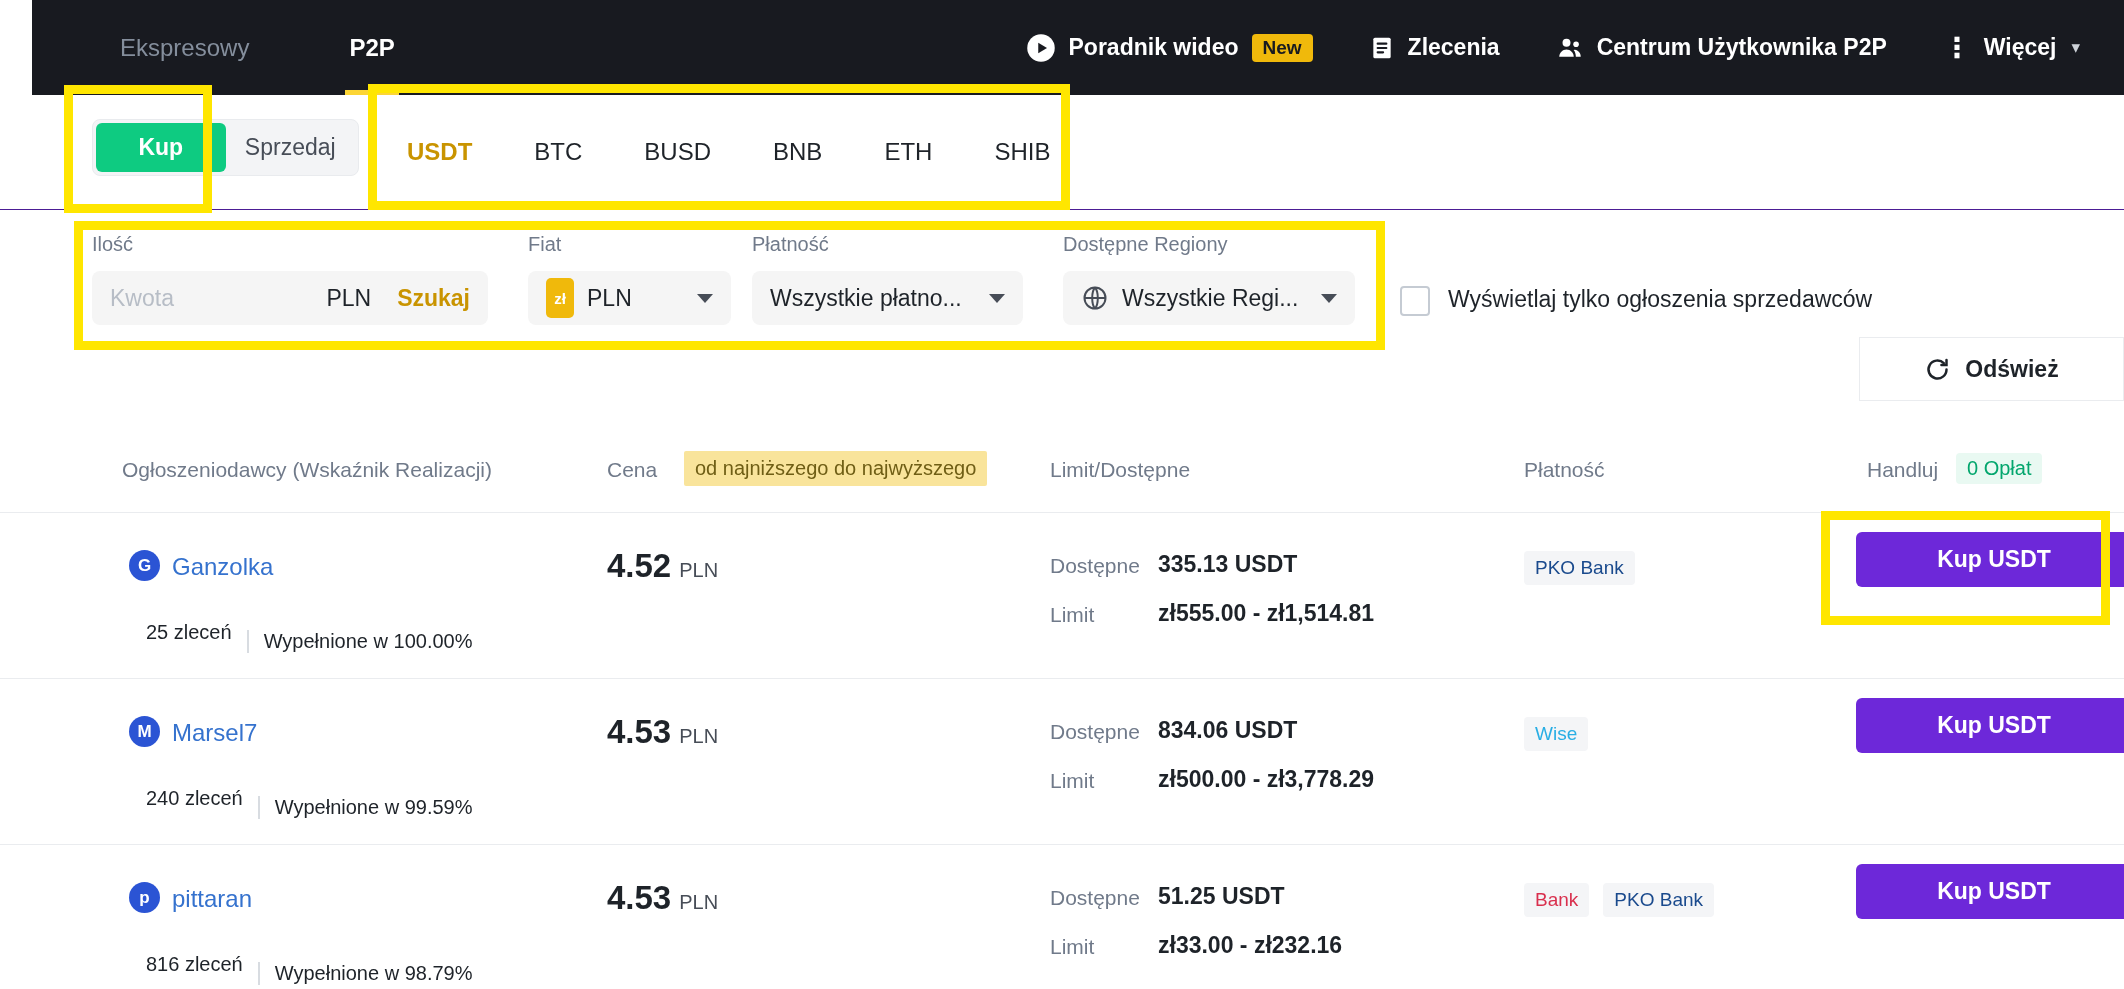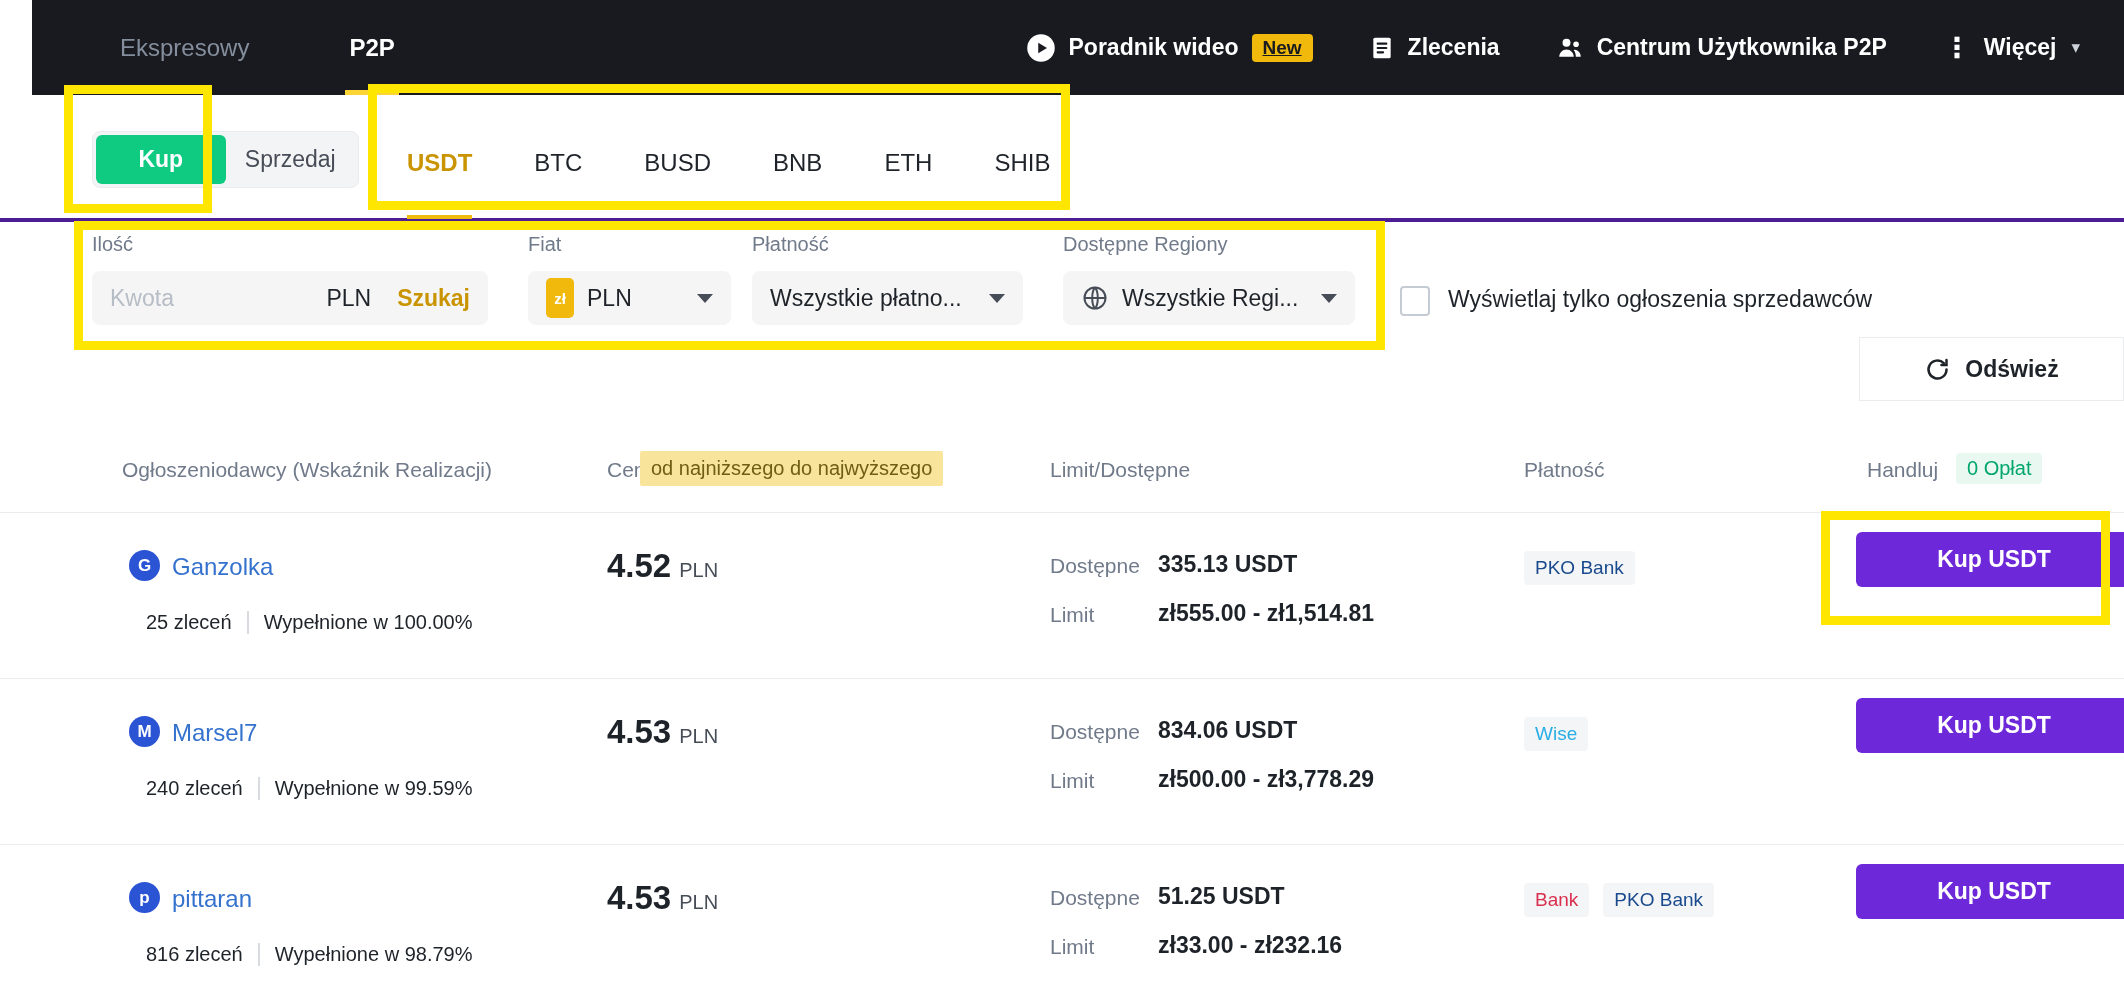--- a/index.html
+++ b/index.html
@@ -9,27 +9,27 @@
   
   .navbar { position:absolute; top:0; left:0; right:0; height:95px; background:#181A20;
             display:flex; align-items:stretch; padding:0 44px 0 88px;margin-left:32px; }
   .nav-left { display:flex; gap:100px; }
   .nav-tab { display:flex; align-items:center; font-size:24px; color:#848E9C; font-weight:500;
              position:relative; cursor:pointer; }
   .nav-tab.active { color:#fff; font-weight:600; }
   .p2p-underline { position:absolute; bottom:0; left:-4px; right:-4px; height:5px; background:#FCD535; }
   .nav-right { margin-left:auto; display:flex; align-items:center; gap:56px; }
   .nav-item { display:flex; align-items:center; gap:13px; font-size:23px; font-weight:600; color:#fff; cursor:pointer; }
-  .new-badge { font-size:19px; background:#F0B90B; color:#181A20; padding:3px 11px; border-radius:4px; font-weight:600;text-decoration:underline; }
+  .new-badge { font-size:19px; background:#F0B90B; color:#181A20; padding:3px 11px; border-radius:4px; font-weight:600; }
   .more-dots { font-size:28px; color:#fff; line-height:1; }
   .nav-caret { font-size:17px; color:#CDD2D8; margin-left:2px; }
 
   
   .tabs-row { position:absolute; top:95px; left:0; right:0; height:115px; background:#fff;
-              border-bottom:4px solid #4c1d95;margin-top:12px; }
+              border-bottom:1px solid #4c1d95; }
   .trade-toggle { position:absolute; left:92px; top:24px; width:267px; height:57px;
                   background:#F3F4F6; border:1px solid #E9EBEE; border-radius:8px; display:flex; padding:3px; }
   .toggle-buy { flex:1; background:#0ECB81; border-radius:6px; color:#fff; font-weight:700; font-size:23px;
                 display:flex; align-items:center; justify-content:center; cursor:pointer; }
   .toggle-sell { flex:1; color:#474D57; font-weight:500; font-size:23px;
                  display:flex; align-items:center; justify-content:center; cursor:pointer; }
   .crypto-tabs { position:absolute; left:407px; top:0; bottom:0; display:flex; gap:62px; }
   .crypto-tab { display:flex; align-items:center; font-size:24px; font-weight:500; color:#1E2329;
                 position:relative; height:100%; cursor:pointer; }
   .crypto-tab.active { color:#C99400; font-weight:600; }
@@ -59,36 +59,36 @@
   .checkbox { width:30px; height:30px; border:2px solid #C5CBD3; border-radius:4px; background:#fff; cursor:pointer; }
   .sellers-label { font-size:23px; color:#1E2329; }
 
   .refresh-box { position:absolute; left:1859px; top:337px; width:265px; height:64px; background:#fff;
                  border:1px solid #EAECEF; display:flex; align-items:center; justify-content:center;
                  gap:14px; font-size:23px; font-weight:700; color:#1E2329; cursor:pointer; }
 
   
   .thead { position:absolute; top:458px; left:0; right:0; height:40px; }
   .th { position:absolute; top:0; font-size:21px; color:#707A8A; }
-  .sort-badge { position:absolute; left:640px; top:-7px; font-size:20px; color:#6F5E15;
+  .sort-badge { position:absolute; left:684px; top:-7px; font-size:20px; color:#6F5E15;
                 background:#F9E49B; padding:6px 11px; border-radius:2px; }
   .fee-badge { position:absolute; left:1956px; top:-5px; font-size:20px; color:#03A66D;
                background:#E9F9F2; padding:4px 11px; border-radius:4px; font-weight:500; }
 
   
   .offer-row { position:absolute; left:0; right:0; height:166px; border-top:1px solid #EAECEF; background:#fff; }
   .row-1 { top:512px; } .row-2 { top:678px; } .row-3 { top:844px; height:145px; }
   .avatar { position:absolute; left:129px; top:37px; width:31px; height:31px; border-radius:50%;
             background:#2B54D4; color:#fff; font-size:17px; font-weight:700;
             display:flex; align-items:center; justify-content:center; }
   .adv-name { position:absolute; left:172px; top:38px; font-size:24px; line-height:31px;
               color:#3572CE; font-weight:500; cursor:pointer; }
   .adv-stats { position:absolute; left:146px; top:98px; font-size:20px; color:#1E2329;
                display:flex; align-items:center; }
-  .completion { margin-left:15px; padding-left:15px; border-left:2px solid #D8DCE1; }
+  .completion { margin-left:15px; padding-left:15px; border-left:2px solid #D8DCE1;margin-top:19px; }
   .price { position:absolute; left:607px; top:34px; display:flex; align-items:baseline; }
   .price-val { font-size:33px; font-weight:600; color:#1E2329; }
   .price-cur { font-size:20px; color:#474D57; margin-left:8px; font-weight:500; }
   .lab { position:absolute; font-size:21px; color:#707A8A; }
   .avail-lab { left:1050px; top:41px; } .limit-lab { left:1050px; top:90px; }
   .val { position:absolute; font-size:23px; color:#1E2329; font-weight:700; }
   .avail-val { left:1158px; top:38px; } .limit-val { left:1158px; top:87px; }
   .payments { position:absolute; left:1524px; top:38px; display:flex; gap:14px; }
   .pay-pill { font-size:19px; font-weight:500; background:#F4F5F7; padding:6px 11px; border-radius:4px; white-space:nowrap; }
   .buy-btn { position:absolute; left:1856px; top:19px; width:276px; height:55px; background:#6d28d9;

